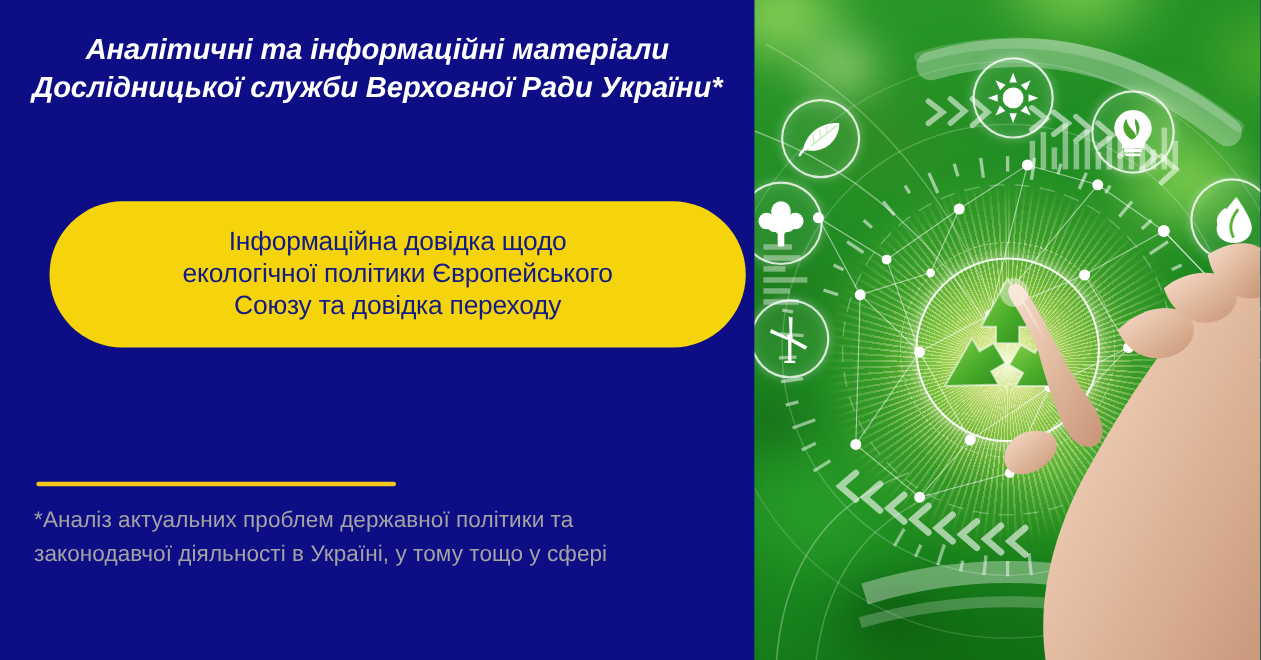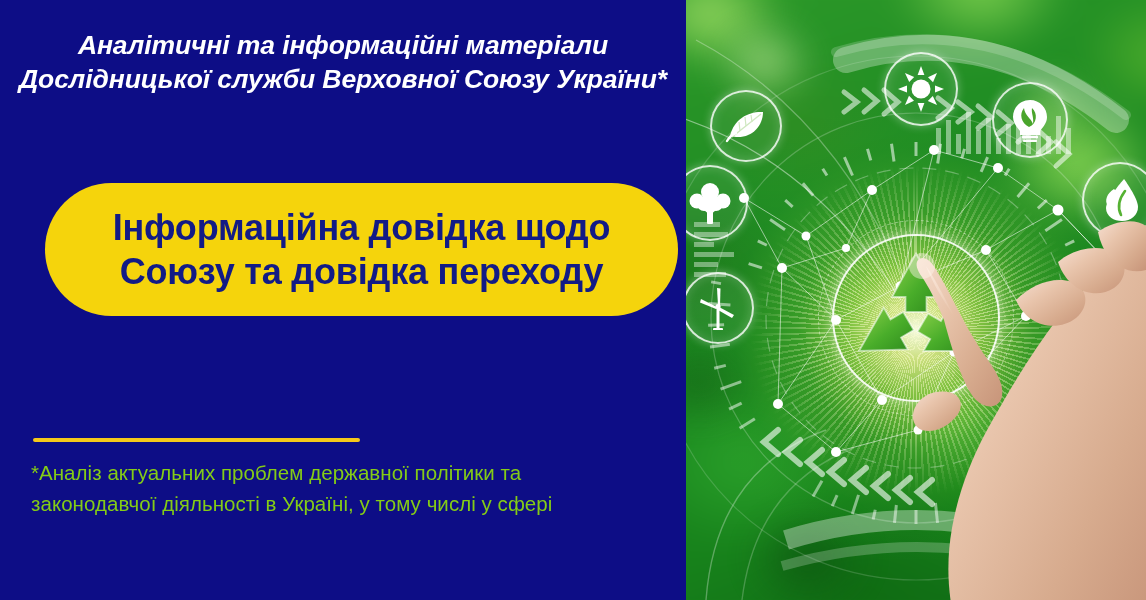--- a/index.html
+++ b/index.html
@@ -42,22 +42,22 @@
     left:45px; top:183px;
     width:633px; height:133px;
     background:#f5d40c;
     border-radius:68px;
     display:flex;
     align-items:center;
     justify-content:center;
   }
   #banner-text {
     color:#121b86;
-    font-weight:bold;
-    font-size:36px;
+    font-weight:normal;
+    font-size:24px;
     line-height:1.20;
     text-align:center;
     letter-spacing:-0.2px;
     width:100%;
     padding:0 6px;
   }
   #banner-text .bt-line { display:block; white-space:nowrap; }
 
   
   #divider {
@@ -66,21 +66,21 @@
     width:327px; height:4px;
     background:#f5c81a;
     border-radius:2px;
   }
 
   
   #footnote {
     position:absolute;
     left:31px; top:457px;
     width:630px;
-    color:#84cc16;
+    color:#a3a3a3;
     font-size:20.5px;
     line-height:1.52;
     letter-spacing:0.05px;
   }
   #footnote .fn-line { display:block; white-space:nowrap; }
 
   
   #hero-image {
     position:relative;
     width:460px; height:600px;
@@ -214,35 +214,36 @@
 </style>
 </head>
 <body>
 
 <div id="cover">
 
   <div id="left-panel">
 
     <div id="header-title">
       <span class="ht-line">Аналітичні та інформаційні матеріали</span>
-      <span class="ht-line">Дослідницької служби Верховної Союзу України*</span>
+      <span class="ht-line">Дослідницької служби Верховної Ради України*</span>
     </div>
 
     <div id="title-banner">
       <div id="banner-text">
         <span class="bt-line">Інформаційна довідка щодо</span>
+        <span class="bt-line">екологічної політики Європейського</span>
         <span class="bt-line">Союзу та довідка переходу</span>
       </div>
     </div>
 
     <div id="divider"></div>
 
     <div id="footnote">
       <span class="fn-line">*Аналіз актуальних проблем державної політики та</span>
-      <span class="fn-line">законодавчої діяльності в Україні, у тому числі у сфері</span>
+      <span class="fn-line">законодавчої діяльності в Україні, у тому тощо у сфері</span>
     </div>
 
   </div>
 
   <div id="hero-image">
 
     <div class="foliage" id="foliage-a"></div>
     <div class="foliage" id="foliage-b"></div>
 
     <div id="core-glow"></div>

